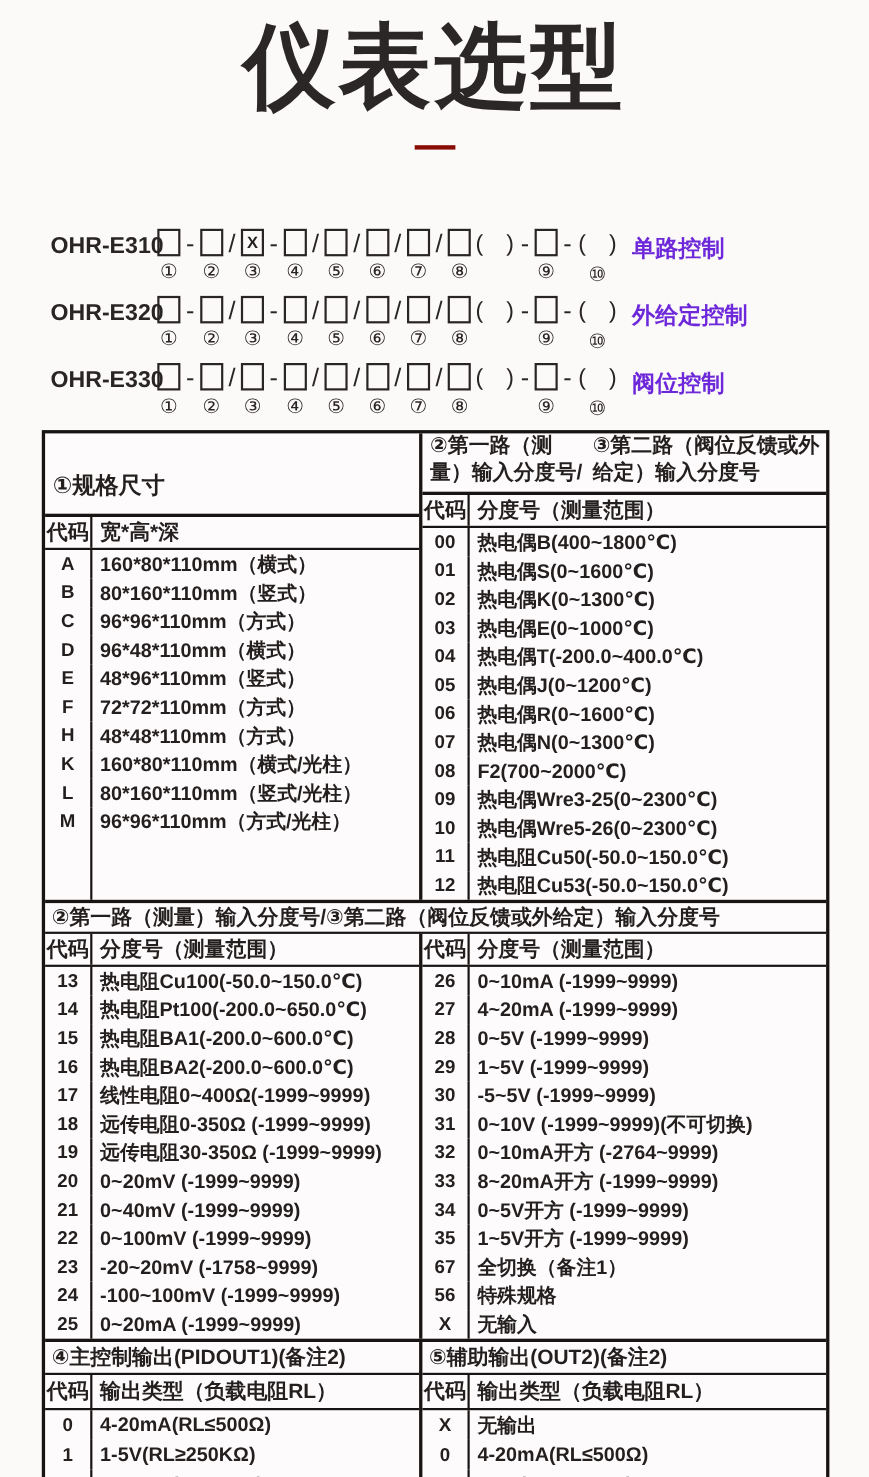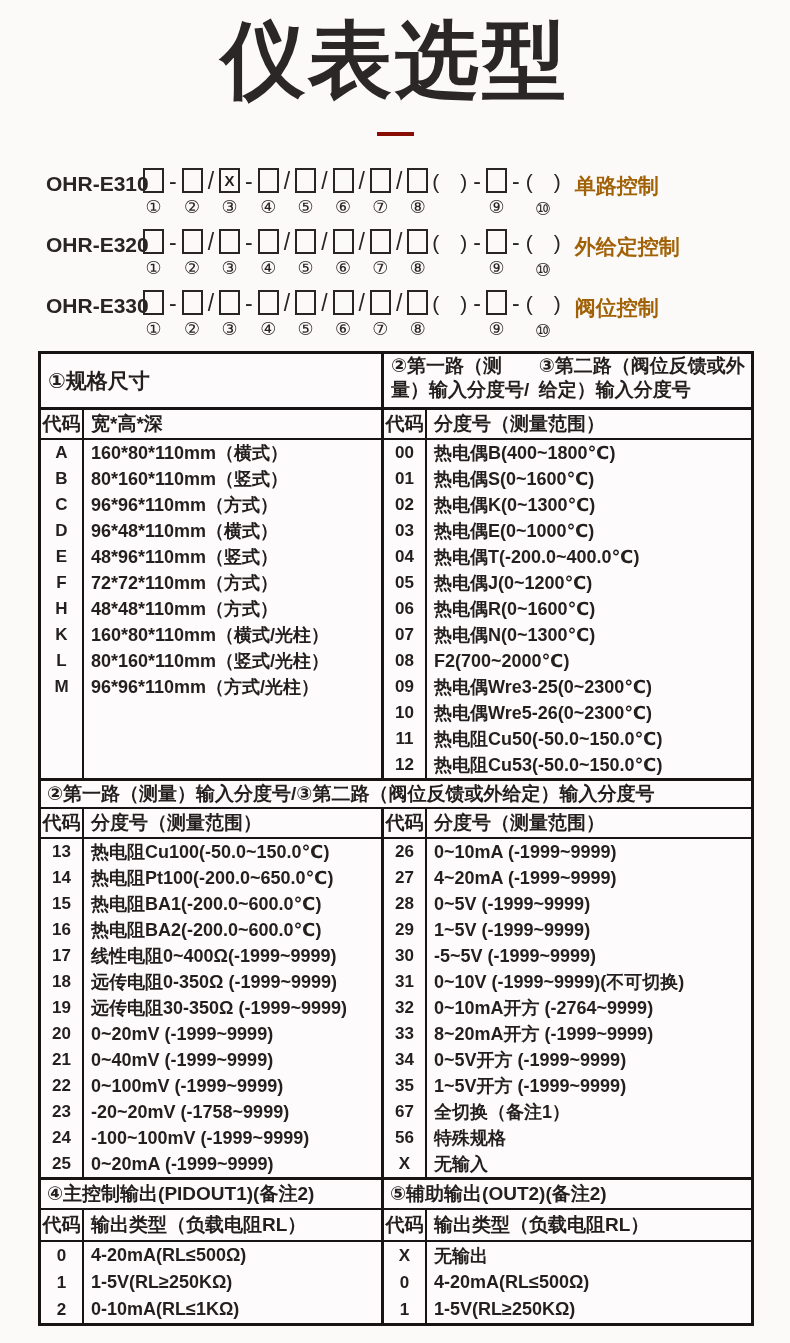--- a/index.html
+++ b/index.html
@@ -7,42 +7,42 @@
     width:790px;height:1343px;background:#fcf9f9;overflow:hidden;
     font-family:"Liberation Sans","DejaVu Sans",sans-serif;color:#241f1f;position:relative;
   }
   
   .title{
     margin:0;padding-top:14px;text-align:center;
     font-size:84px;font-weight:800;letter-spacing:3px;color:#2b2727;line-height:1.1;
   }
   .dash{width:37px;height:4px;margin:26px auto 0;}
   
-  .models{margin:32px 0 0 46px;}
+  .models{margin:72px 0 0 46px;}
   .model-row{display:flex;align-items:flex-start;margin-bottom:9px;white-space:nowrap;}
   .model-name{font-size:21px;font-weight:700;width:97px;flex:none;padding-top:4px;color:#2a2525;}
   .seg{display:inline-flex;flex-direction:column;align-items:center;margin-right:3px;}
   .box{
     width:21px;height:25px;border:2px solid #2a2525;box-sizing:border-box;
     display:flex;align-items:center;justify-content:center;font-size:15px;font-weight:700;background:transparent;
   }
   .sym{height:27px;display:flex;align-items:center;font-size:23px;padding:0 2px;color:#2a2525;}
   .paren{height:27px;display:flex;align-items:center;font-size:21px;padding:0 1px;color:#2a2525;}
   .segnum{height:22px;font-size:18px;margin-top:3px;color:#2a2525;line-height:22px;}
-  .model-type{font-size:21px;font-weight:700;margin-left:10px;padding-top:4px;color:#a16207;}
+  .model-type{font-size:21px;font-weight:700;margin-left:10px;padding-top:4px;color:#6d28d9;}
   
   .seltable{
     margin:2px 0 0 38px;width:716px;border:3px solid #191414;box-sizing:border-box;background:#fdfbfb;
   }
   .sec1,.sec2-body,.sec3{display:flex;align-items:stretch;}
   .half{width:340px;flex:none;display:flex;flex-direction:column;box-sizing:border-box;}
   .rhalf{flex:1;width:auto;border-left:3px solid #191414;}
   .sec-head{border-bottom:3px solid #191414;}
   .sec1 .sec-head{height:53px;}
-  .sec-head.single{display:flex;align-items:center;padding-left:7px;font-size:21px;font-weight:700;}
+  .sec-head.single{display:flex;align-items:center;padding-left:7px;font-size:21px;font-weight:700;margin-top:20px;}
   .sec-head.double{display:flex;flex-direction:row;justify-content:center;padding-left:7px;font-size:19px;font-weight:700;line-height:24px;}
   .col-head{height:28px;border-bottom:2px solid #191414;display:flex;align-items:stretch;font-weight:700;font-size:19px;}
   .code{
     width:43px;flex:none;border-right:2px solid #191414;box-sizing:border-box;
     display:flex;align-items:center;justify-content:center;
   }
   .desc{flex:1;display:flex;align-items:center;padding-left:7px;overflow:hidden;white-space:nowrap;}
   .rows-wrap{flex:1;display:flex;flex-direction:column;}
   .row{height:26px;flex:none;display:flex;align-items:stretch;font-weight:700;font-size:18px;}
   .row .code{font-size:17px;}

